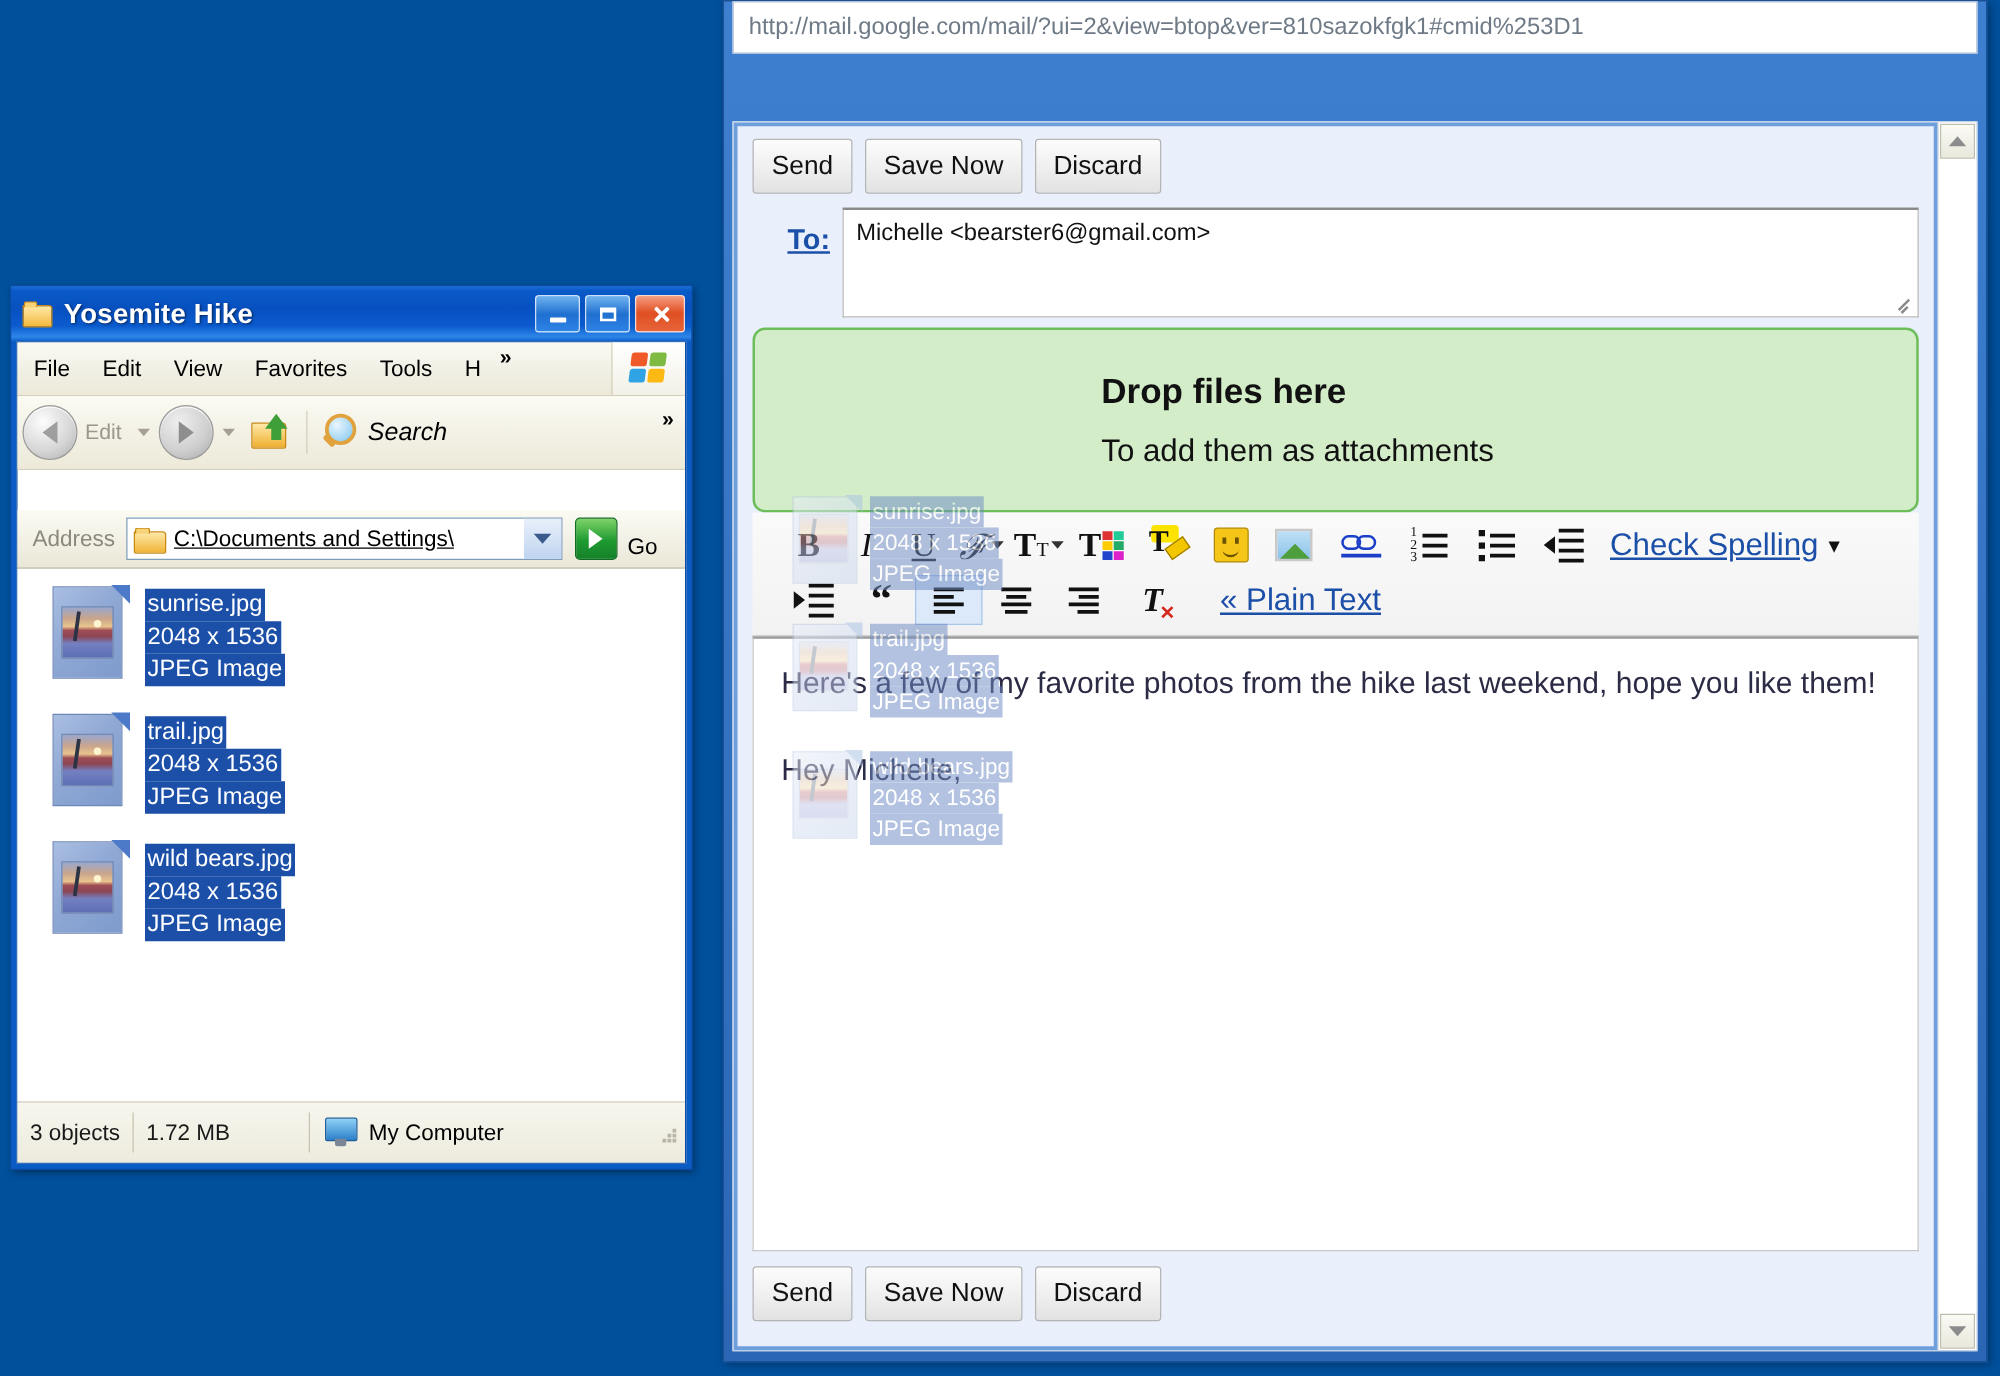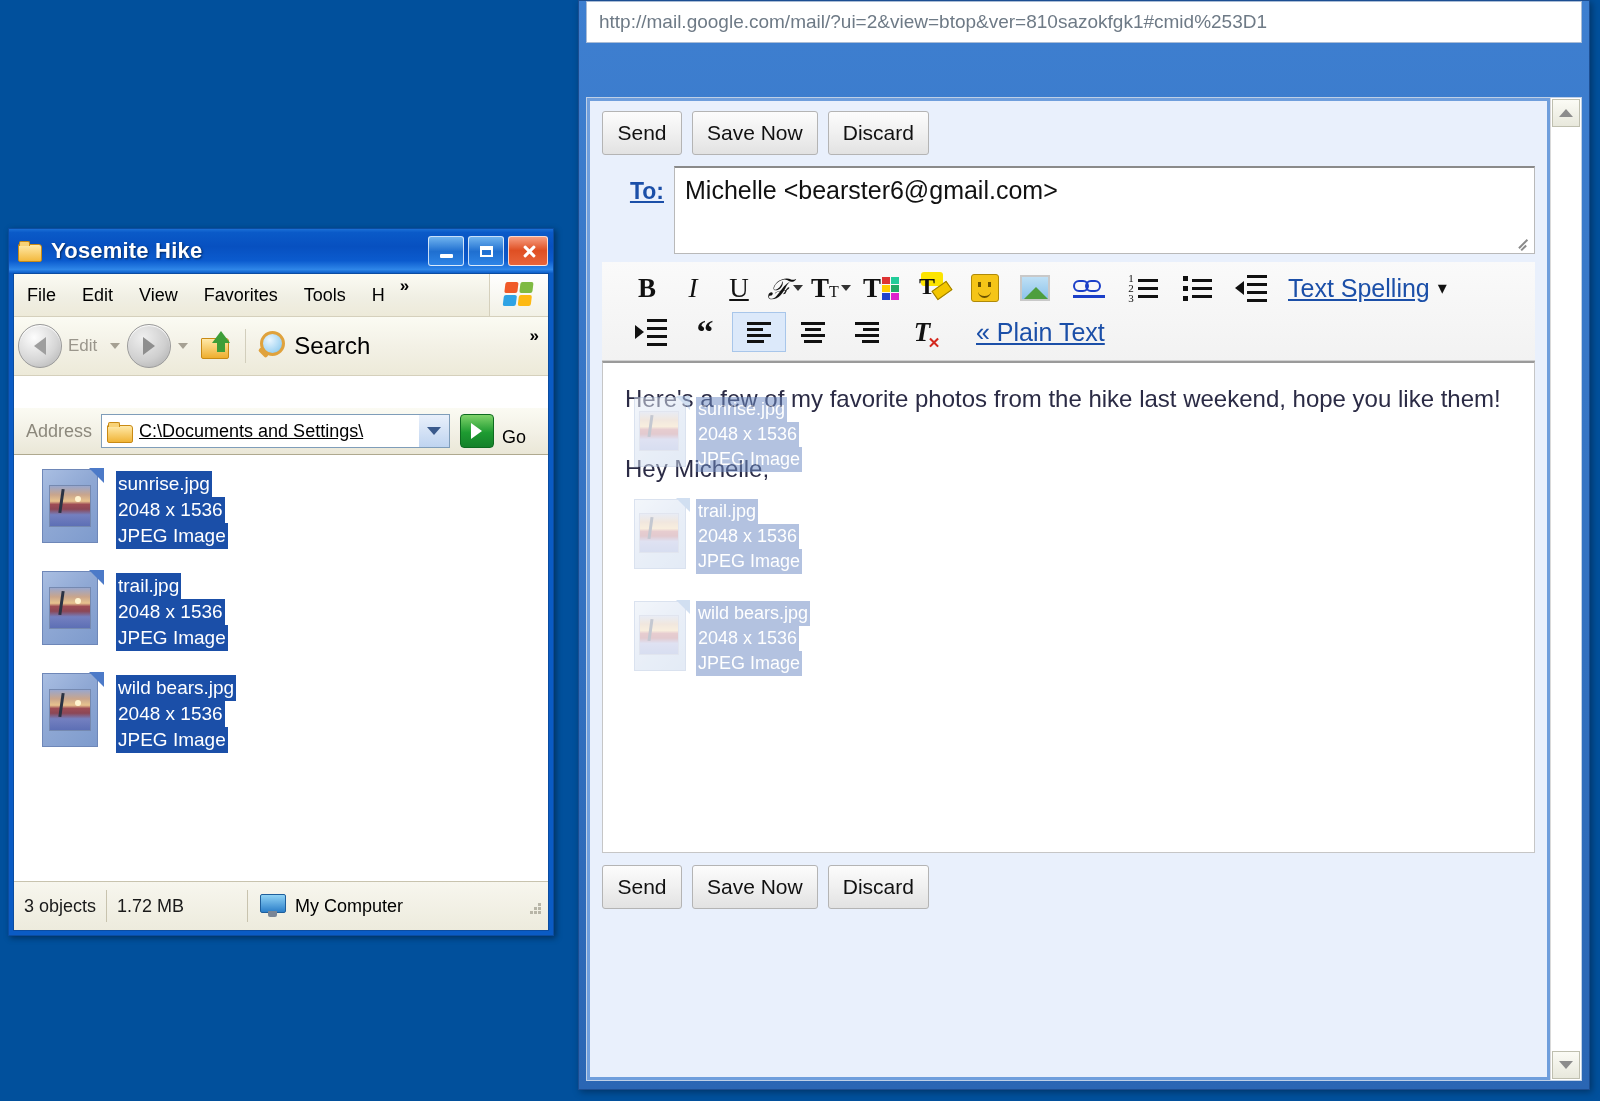--- a/index.html
+++ b/index.html
@@ -108,21 +108,21 @@
   .back-label{font-size:17px;color:#9A968C;padding:0 6px 0 6px;}
   .tb-drop{width:0;height:0;border-left:5px solid transparent;border-right:5px solid transparent;border-top:6px solid #A5A093;margin:0 7px;}
   .tb-sep{width:1px;height:34px;background:#D2CEBC;margin:0 8px;}
   .updir{width:34px;height:30px;position:relative;margin:0 4px;}
   .updir:before{content:"";position:absolute;left:2px;top:7px;width:26px;height:19px;background:linear-gradient(to bottom,#FFE9A8,#EEAE2E);border:1px solid #C98A14;border-radius:1px 3px 2px 2px;}
   .updir:after{content:"";position:absolute;left:13px;top:0;width:0;height:0;border-left:9px solid transparent;border-right:9px solid transparent;border-bottom:12px solid #3E9E38;}
   .updir i{position:absolute;left:18px;top:10px;width:8px;height:11px;background:#3E9E38;display:block;}
   .search-ico{width:34px;height:32px;position:relative;margin:0 4px 0 2px;}
   .search-ico:before{content:"";position:absolute;left:4px;top:1px;width:19px;height:19px;border-radius:50%;border:3px solid #E0A23C;background:radial-gradient(circle at 35% 32%,#EAF6FF,#9FD3F2 70%,#63ACDD);}
   .search-ico:after{content:"";position:absolute;left:2px;top:20px;width:11px;height:5px;background:#E0A23C;transform:rotate(45deg);border-radius:2px;}
-  .search-label{font-size:24px;color:#000;}
+  .search-label{font-size:20px;color:#000;font-style:italic;}
   .tb-chev{position:absolute;right:9px;top:9px;font-size:17px;font-weight:bold;}
 
   .exp-addressbar{
     height:46px;display:flex;align-items:center;padding:0 22px 0 0;
     background:linear-gradient(to bottom,#FBFBF3,#F2F0E5 55%,#EAE7D7);
     border-bottom:1px solid #AFA98F;
     margin-top:32px;
   }
   .addr-label{font-size:18px;color:#8C887C;padding:0 9px 0 12px;}
   .addr-box{
@@ -254,21 +254,21 @@
   }
   .gm-torow{display:flex;align-items:flex-start;margin-bottom:8px;}
   .gm-tolabel{
     font-size:23px;color:#1B4FA8;text-decoration:underline;font-weight:bold;
     width:62px;text-align:right;padding-top:12px;padding-right:10px;flex:none;
   }
   .gm-tofield{
     flex:1;height:88px;background:#fff;border:1px solid #B9B9B9;border-top:2px solid #8A8A8A;
     box-sizing:border-box;padding:8px 10px;position:relative;
   }
-  .gm-toval{font-size:25px;color:#111;}
+  .gm-toval{font-size:19px;color:#111;}
   .gm-resize{position:absolute;right:3px;bottom:2px;width:14px;height:14px;}
   .gm-resize:before,.gm-resize:after{content:"";position:absolute;background:#8A8A8A;height:1.5px;width:12px;transform:rotate(-45deg);}
   .gm-resize:before{top:6px;left:0;}
   .gm-resize:after{top:10px;left:3px;width:7px;}
 
   .gm-drop{
     position:relative;
     background:#D4EDC9;border:2px solid #6DBE5B;border-radius:10px;
     height:148px;box-sizing:border-box;display:flex;align-items:center;
     padding-left:32px;
@@ -531,20 +531,26 @@
         </div>
 
         <div class="gm-torow">
           <span class="gm-tolabel">To:</span>
           <span class="gm-tofield">
             <span class="gm-toval">Michelle &lt;bearster6@gmail.com&gt;</span>
             <span class="gm-resize"></span>
           </span>
         </div>
 
+        <div class="gm-drop">
+          <div class="drop-texts">
+            <div class="drop-title">Drop files here</div>
+            <div class="drop-sub">To add them as attachments</div>
+          </div>
+        </div>
 
         <div class="gm-fmtbar">
           <div class="fmt-row">
             <span class="fmt-btn">
                 <span class="fmt-b">B</span>
               </span>
             <span class="fmt-btn">
                 <span class="fmt-i">I</span>
               </span>
             <span class="fmt-btn">
@@ -623,21 +629,21 @@
               <span class="indent-ico">
                   <i class="tri left"></i>
                   <span class="listlines">
                     <i></i>
                     <i></i>
                     <i></i>
                     <i></i>
                   </span>
                 </span>
             </span>
-            <span class="fmt-link">Text Spelling</span>
+            <span class="fmt-link">Check Spelling</span>
             <span class="fmt-caret">▾</span>
           </div>
 
           <div class="fmt-row">
             <span class="fmt-btn" style="width:54px">
               <span class="indent-ico">
                   <i class="tri right"></i>
                   <span class="listlines">
                     <i></i>
                     <i></i>

